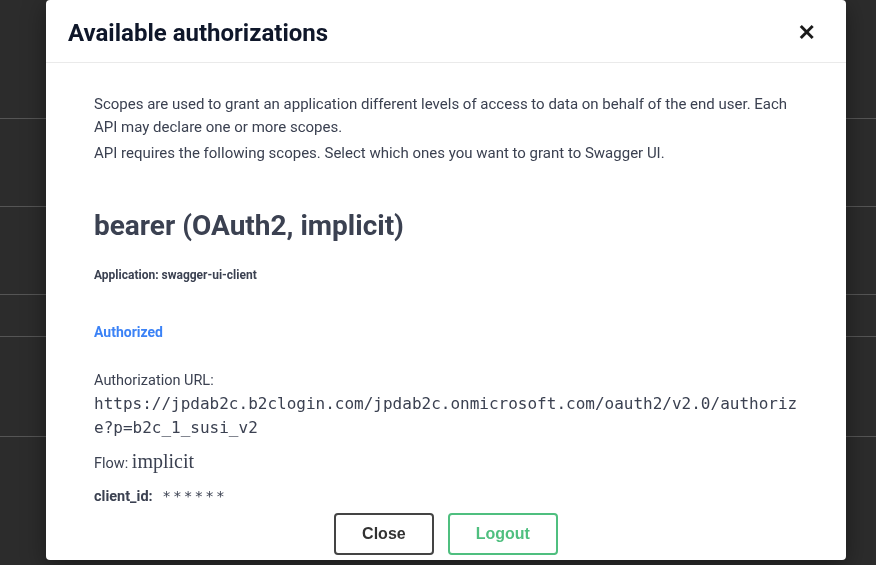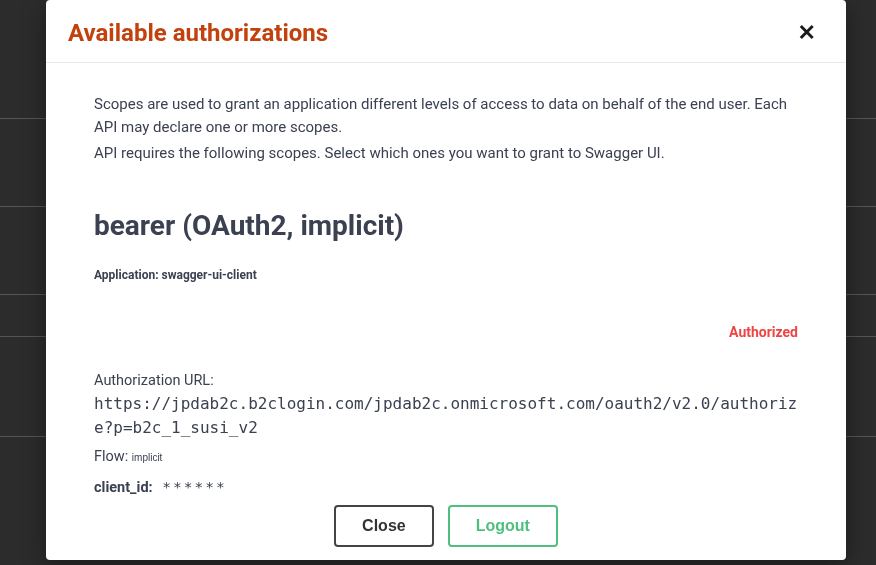--- a/index.html
+++ b/index.html
@@ -37,21 +37,21 @@
     .modal-header {
       display: flex;
       justify-content: space-between;
       align-items: center;
       padding: 18px 22px 14px 22px;
       border-bottom: 1px solid #eaeaea;
     }
     .modal-title {
       font-size: 24px;
       font-weight: 700;
-      color: #c2410c;
+      color: #0f172a;
     }
     .close-btn {
       background: none;
       border: none;
       cursor: pointer;
       font-size: 22px;
       font-weight: 700;
       color: #1a1a1a;
       padding: 4px 8px;
       line-height: 1;
@@ -82,33 +82,32 @@
     }
     .app-line {
       font-size: 12px;
       font-weight: 700;
       color: #3b4151;
       margin-bottom: 42px;
     }
     .status-line {
       font-size: 14px;
       font-weight: 700;
-      color: #ef4444;
+      color: #3b82f6;
       margin-bottom: 30px;
-      text-align: right;
     }
     .kv {
       font-size: 14.5px;
       color: #3b4151;
       line-height: 1.5;
     }
     .kv .label { }
     .mono {
-      font-family: Liberation Sans, sans-serif;
-      font-size: 10px;
+      font-family: Liberation Serif, serif;
+      font-size: 20px;
     }
     .url-block { margin-bottom: 6px; }
     .url-value {
       word-break: break-all;
       font-family: ui-monospace, SFMono-Regular, Menlo, Monaco, Consolas, monospace;
       font-size: 16px;
     }
     .flow-line { margin-bottom: 10px; }
     .clientid-line { }
     .clientid-line .label { font-weight: 700; }

